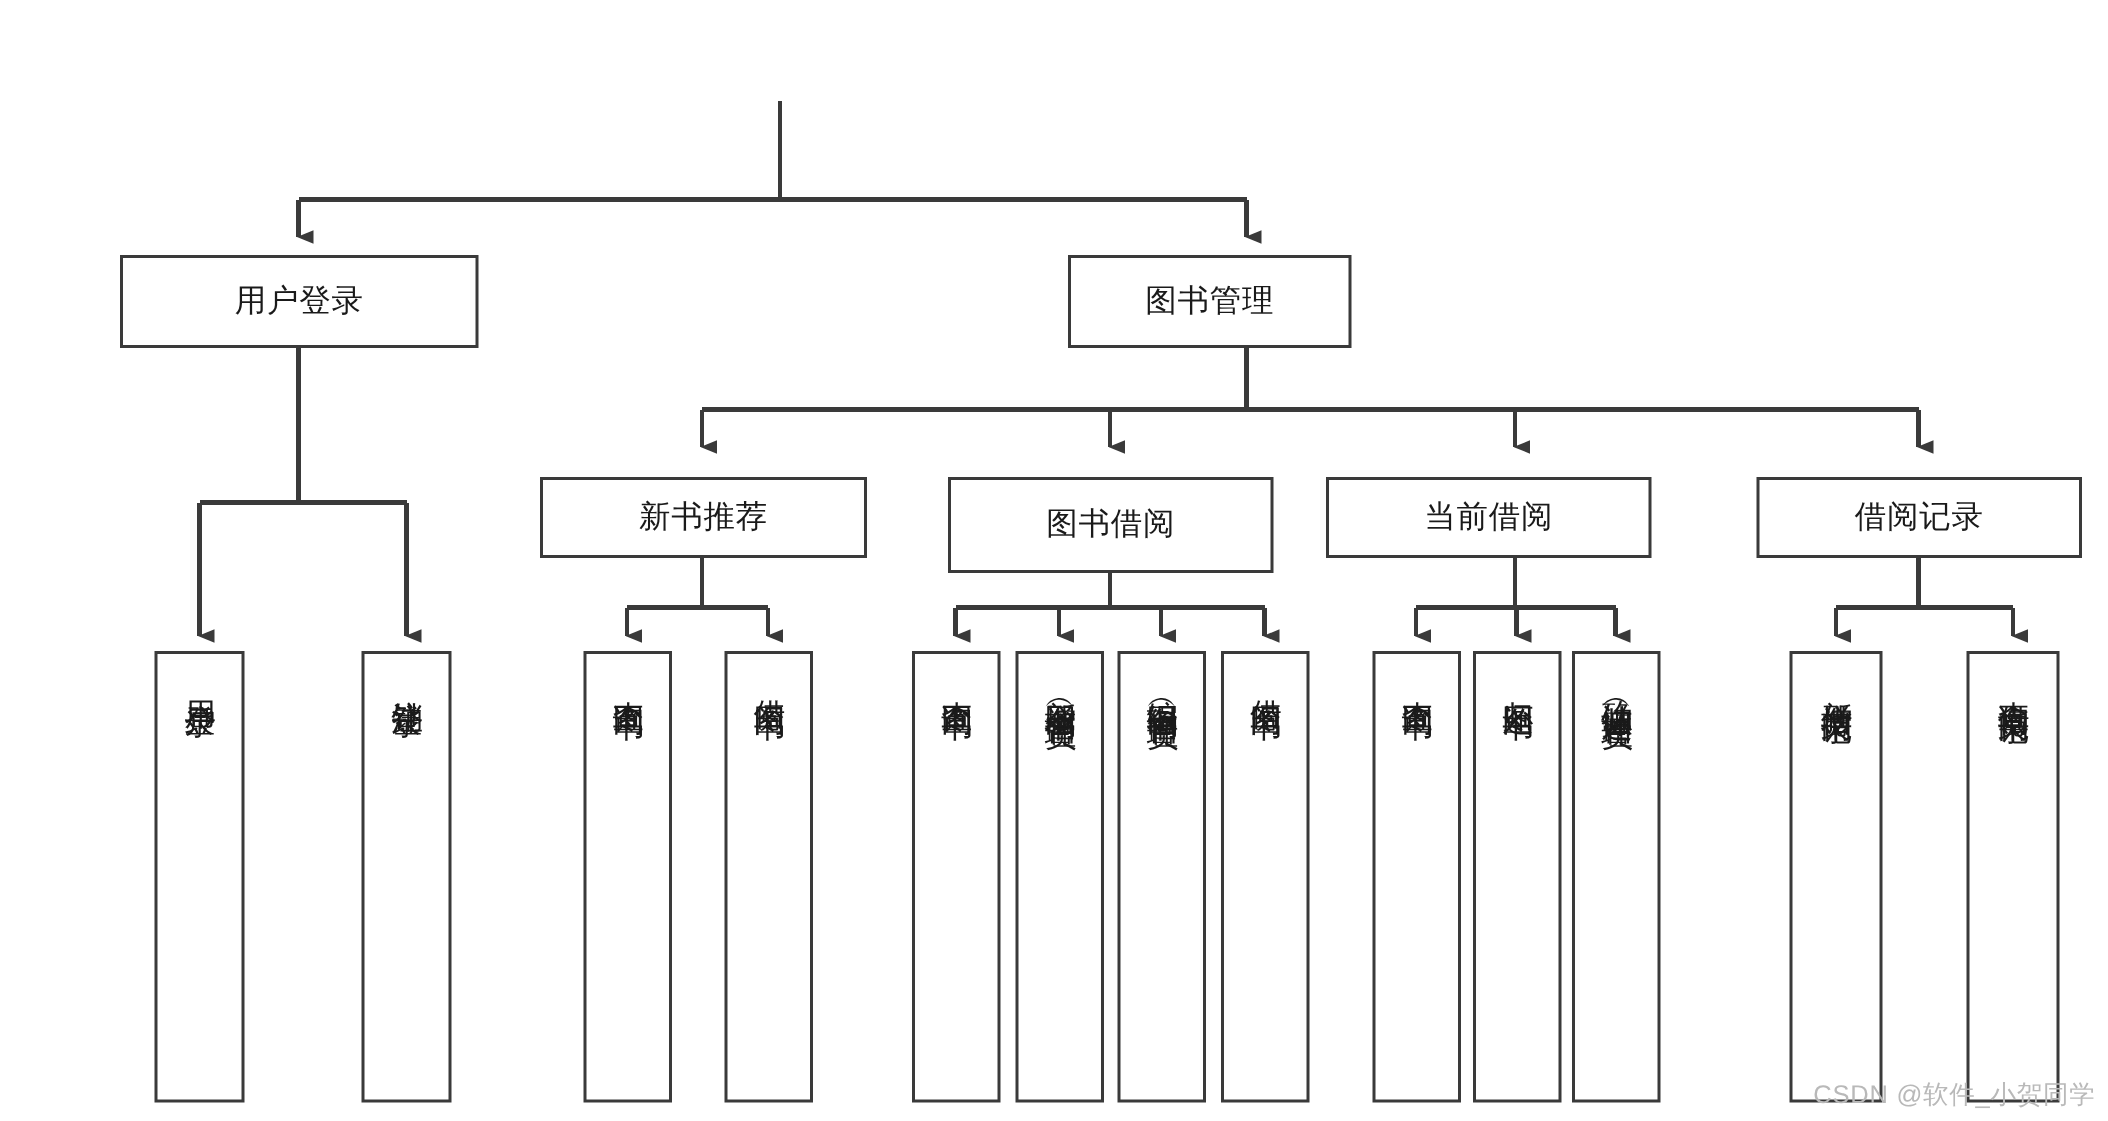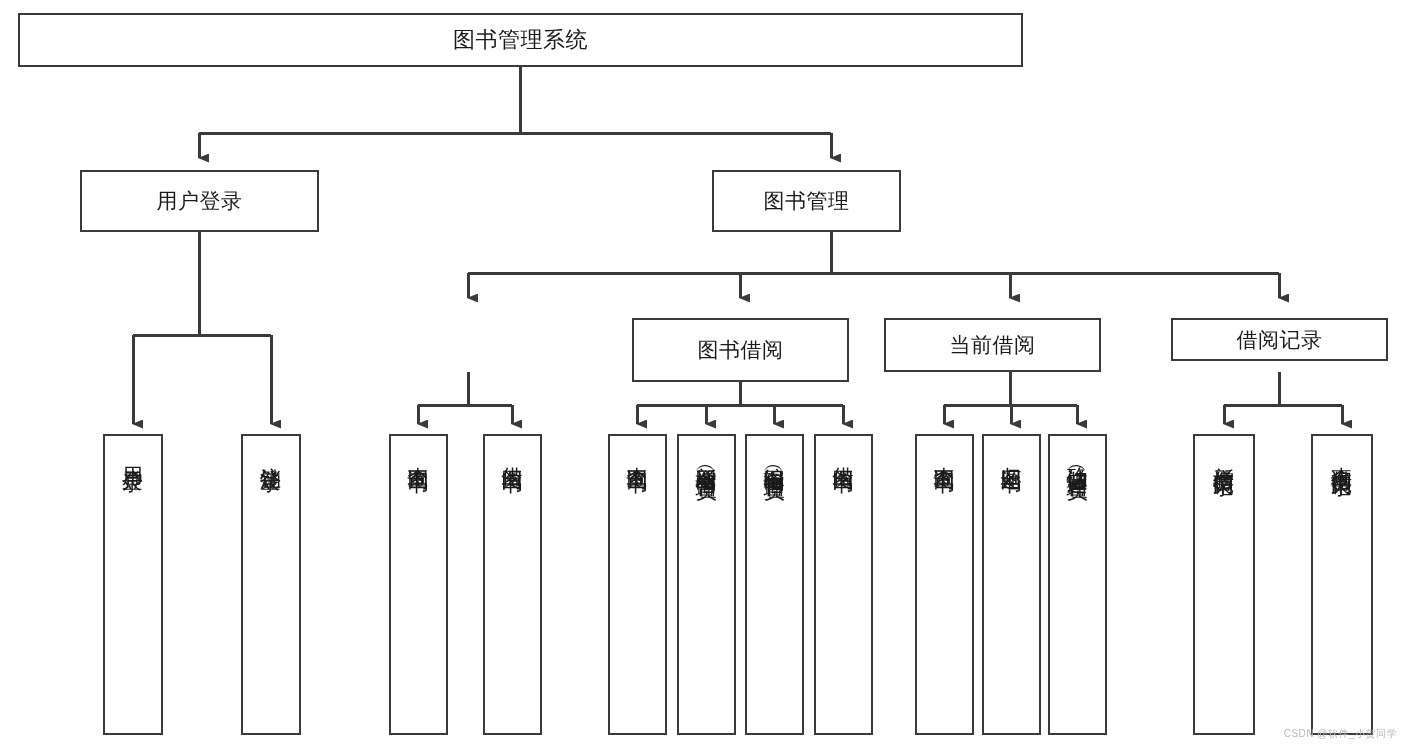--- a/index.html
+++ b/index.html
@@ -58,21 +58,21 @@
     letter-spacing: 2px;
     line-height: 1;
   }
   #root-node .node-label {
     font-size: 22px;
   }
   #watermark {
     position: absolute;
     right: 8px;
     bottom: 6px;
-    font-size: 10px;
+    font-size: 17px;
     color: #b9b9b9;
     z-index: 5;
     white-space: nowrap;
     letter-spacing: 0.5px;
   }
 </style>
 </head>
 <body>
 
 <div id="diagram-root">
@@ -121,38 +121,38 @@
       <line x1="1011" y1="405" x2="1011" y2="424" marker-end="url(#arrowhead)"></line>
       <line x1="1077" y1="405" x2="1077" y2="424" marker-end="url(#arrowhead)"></line>
 
       <line x1="1279" y1="372" x2="1279" y2="405"></line>
       <line x1="1224" y1="405" x2="1342" y2="405"></line>
       <line x1="1224" y1="405" x2="1224" y2="424" marker-end="url(#arrowhead)"></line>
       <line x1="1342" y1="405" x2="1342" y2="424" marker-end="url(#arrowhead)"></line>
     </g>
   </svg>
 
-  <div class="node horiz" id="root-node" style="left:18px; top:13px; width:1005px; height:54px;">
-    <span class="node-label">图书管理系统</span>
-  </div>
 
   <div class="node horiz" style="left:80px; top:170px; width:239px; height:62px;">
     <span class="node-label">用户登录</span>
   </div>
   <div class="node horiz" style="left:712px; top:170px; width:189px; height:62px;">
     <span class="node-label">图书管理</span>
   </div>
 
+  <div class="node horiz" style="left:360px; top:318px; width:218px; height:54px;">
+    <span class="node-label">新书推荐</span>
+  </div>
   <div class="node horiz" style="left:632px; top:318px; width:217px; height:64px;">
     <span class="node-label">图书借阅</span>
   </div>
   <div class="node horiz" style="left:884px; top:318px; width:217px; height:54px;">
     <span class="node-label">当前借阅</span>
   </div>
-  <div class="node horiz" style="left:1171px; top:318px; width:217px; height:43px;">
+  <div class="node horiz" style="left:1171px; top:318px; width:217px; height:54px;">
     <span class="node-label">借阅记录</span>
   </div>
 
   <div class="node vert" style="left:103px; top:434px; width:60px; height:301px;">
     <span class="node-label">用户登录</span>
   </div>
   <div class="node vert" style="left:241px; top:434px; width:60px; height:301px;">
     <span class="node-label">注销登录</span>
   </div>
 

